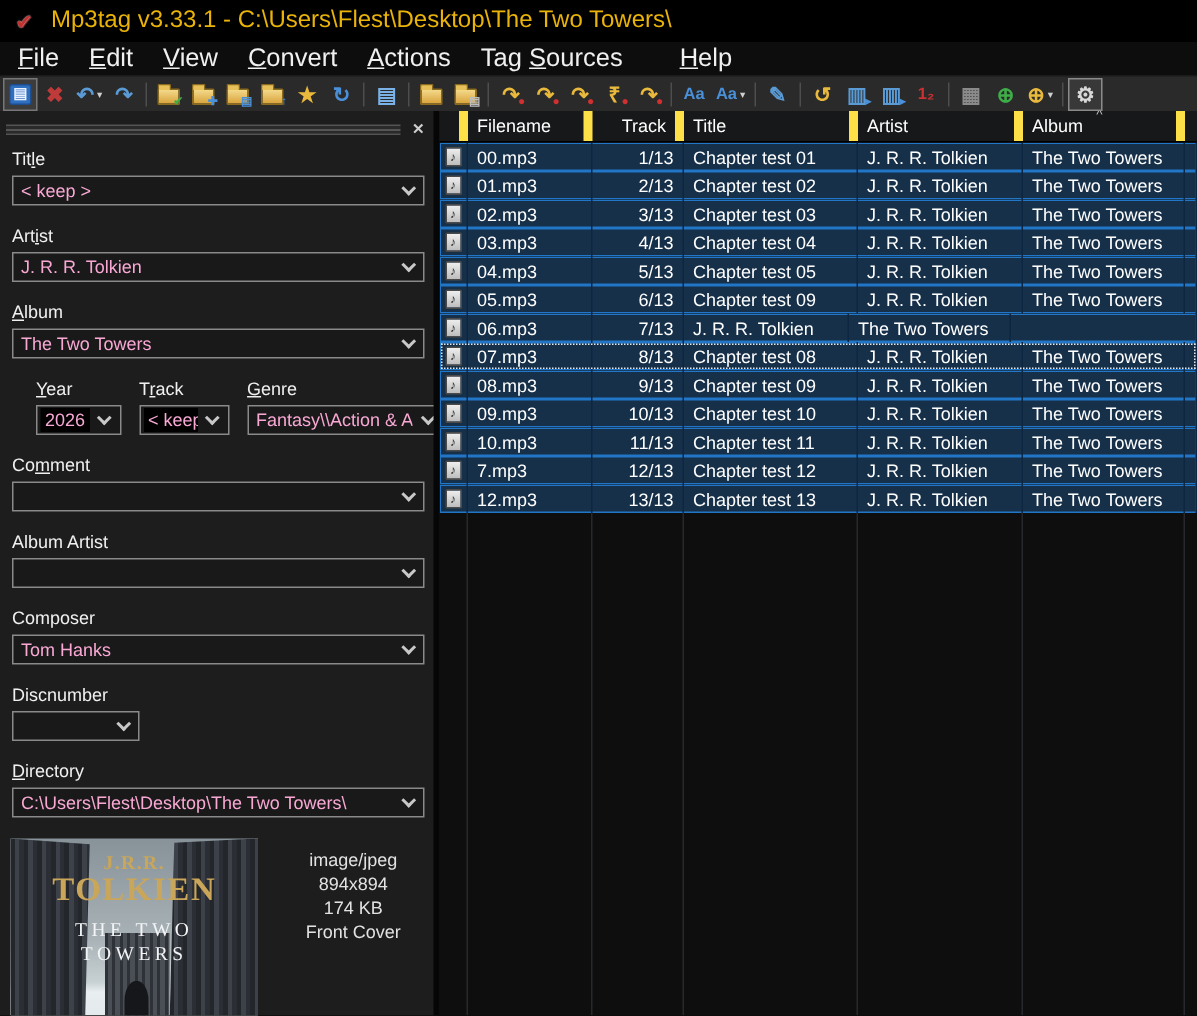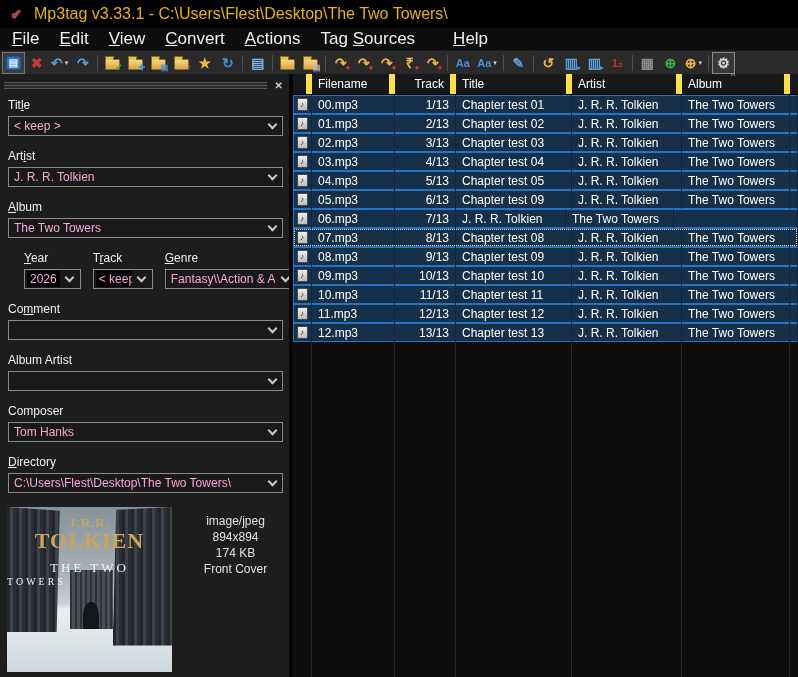--- a/index.html
+++ b/index.html
@@ -71,22 +71,22 @@
   .gate { position:absolute; left:38%; width:26%; top:38%; height:36%;
     background:repeating-linear-gradient(90deg,#2e3137 0 2px,#4a4e55 2px 5px); }
   .gate::after { content:""; position:absolute; left:32%; bottom:0; width:36%; height:45%;
     background:#15171a; border-radius:50% 50% 0 0; }
   .art-jrr { position:absolute; top:5%; left:0; right:0; text-align:center; color:#c9a659;
     font-family:"Liberation Serif", serif; font-weight:bold; font-size:13px; letter-spacing:1px; }
   .art-tolkien { position:absolute; top:13%; left:0; right:0; text-align:center; color:#c9a659;
     font-family:"Liberation Serif", serif; font-weight:bold; font-size:22px; letter-spacing:1px; }
   .art-t1 { position:absolute; top:32%; left:0; right:0; text-align:center; color:#f2f4f6;
     font-family:"Liberation Serif", serif; font-size:13px; letter-spacing:3px; }
-  .art-t2 { position:absolute; top:42%; left:0; right:0; text-align:left; color:#f2f4f6;
-    font-family:"Liberation Serif", serif; font-size:10px; letter-spacing:3px; }
+  .art-t2 { position:absolute; top:42%; left:0; right:0; text-align:center; color:#f2f4f6;
+    font-family:"Liberation Serif", serif; font-size:13px; letter-spacing:3px; }
   .cover-info { margin-left:16px; margin-top:6px; text-align:center; color:#e2e2e2; font-size:12px;
     line-height:16px; width:100px; }
 
   
   .filelist { flex:1; display:flex; flex-direction:column; min-width:0; background:#0e0e0e; }
   .list-header { height:21px; display:flex; background:#17181a; border-bottom:1px solid #000; flex:none; }
   .hcell { color:#fff; font-size:12px; display:flex; align-items:center; padding-left:6px;
     border-right:6px solid #fde047; position:relative; white-space:nowrap; overflow:hidden; }
   .hcell.right { justify-content:flex-end; padding-right:6px; padding-left:0; }
   .sort-arrow { position:absolute; top:-3px; left:50%; transform:translateX(-50%); color:#bbb; font-size:9px; }
@@ -330,20 +330,29 @@
       <div class="fgroup">
         <div class="flabel"><span>Composer</span></div>
         <div class="combo">
             <span class="value">Tom Hanks</span>
             <span class="dd">
               <span class="chev"></span>
             </span>
           </div>
       </div>
 
+      <div class="fgroup">
+        <div class="flabel"><span>Discnumber</span></div>
+        <div class="combo combo-disc">
+            <span class="value"></span>
+            <span class="dd">
+              <span class="chev"></span>
+            </span>
+          </div>
+      </div>
 
       <div class="fgroup">
         <div class="flabel"><span></span><span class="key">D</span><span>irectory</span></div>
         <div class="combo">
             <span class="value">C:\Users\Flest\Desktop\The Two Towers\</span>
             <span class="dd">
               <span class="chev"></span>
             </span>
           </div>
       </div>
@@ -506,21 +515,21 @@
             <div class="fcell col-track right">11/13</div>
             <div class="fcell col-title">Chapter test 11</div>
             <div class="fcell col-artist">J. R. R. Tolkien</div>
             <div class="fcell col-album">The Two Towers</div>
             <div class="fcell col-fill"></div>
           </div>
           <div class="frow selected">
             <div class="fcell col-icon center">
               <span class="file-icon">♪</span>
             </div>
-            <div class="fcell col-filename">11.mp3</div>
+            <div class="fcell col-filename">7.mp3</div>
             <div class="fcell col-track right">12/13</div>
             <div class="fcell col-title">Chapter test 12</div>
             <div class="fcell col-artist">J. R. R. Tolkien</div>
             <div class="fcell col-album">The Two Towers</div>
             <div class="fcell col-fill"></div>
           </div>
           <div class="frow selected">
             <div class="fcell col-icon center">
               <span class="file-icon">♪</span>
             </div>

